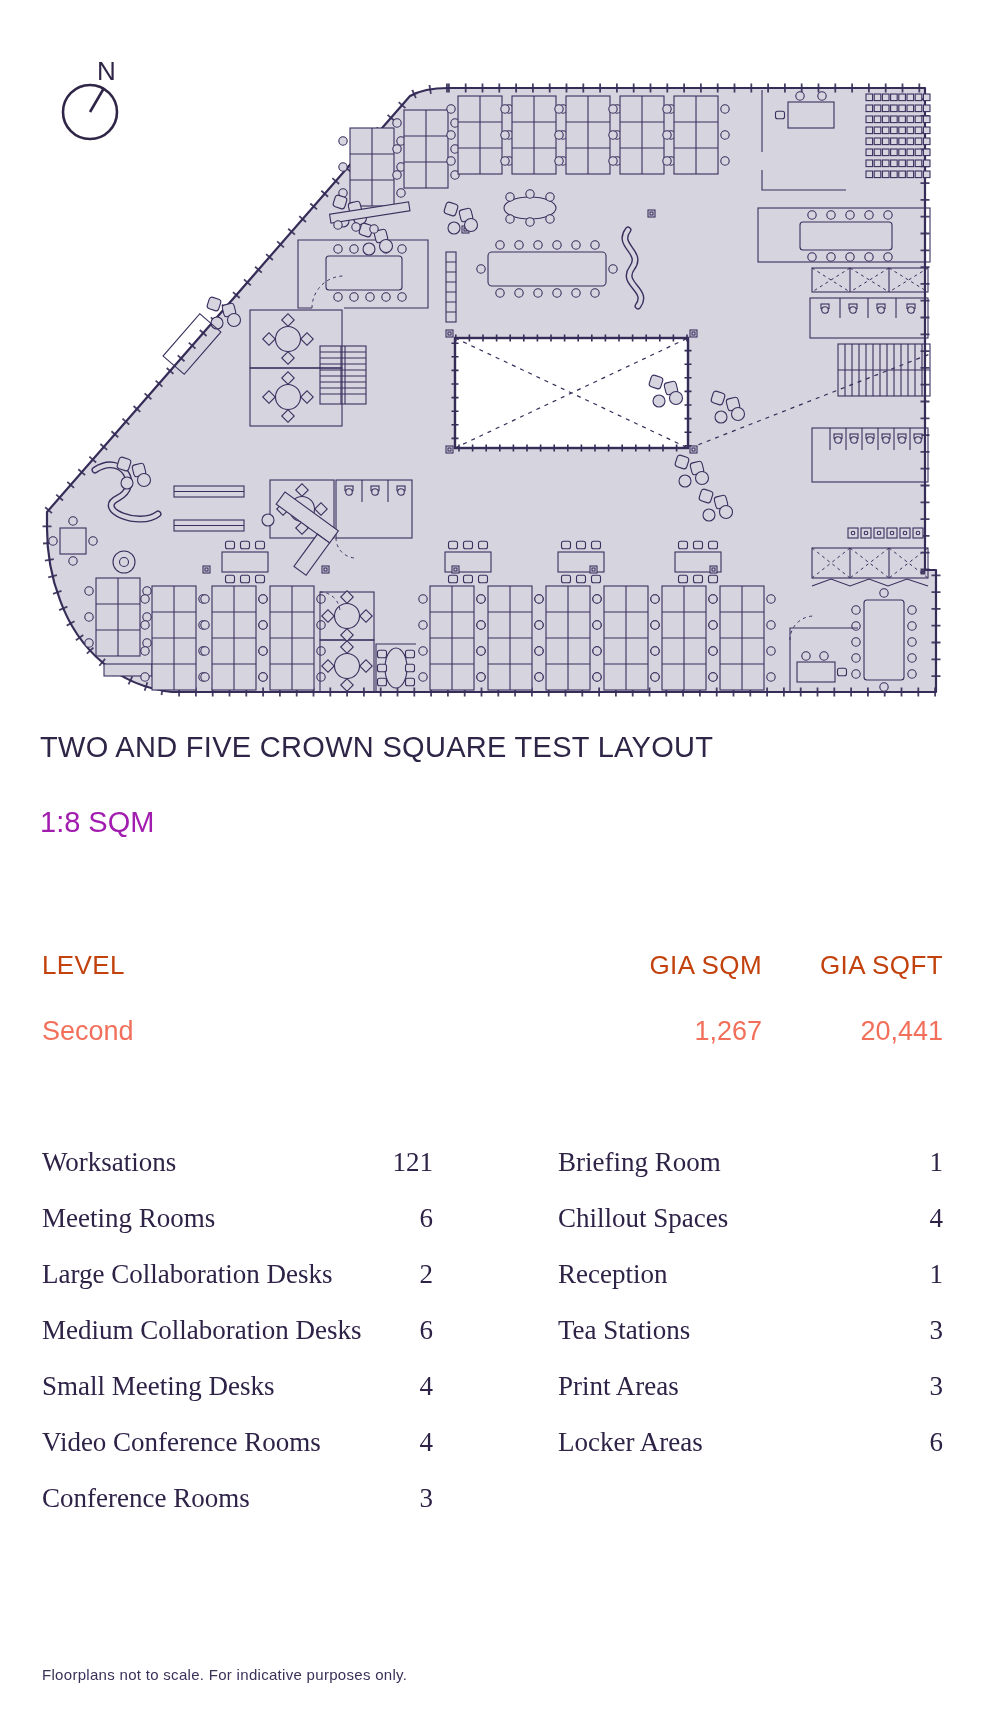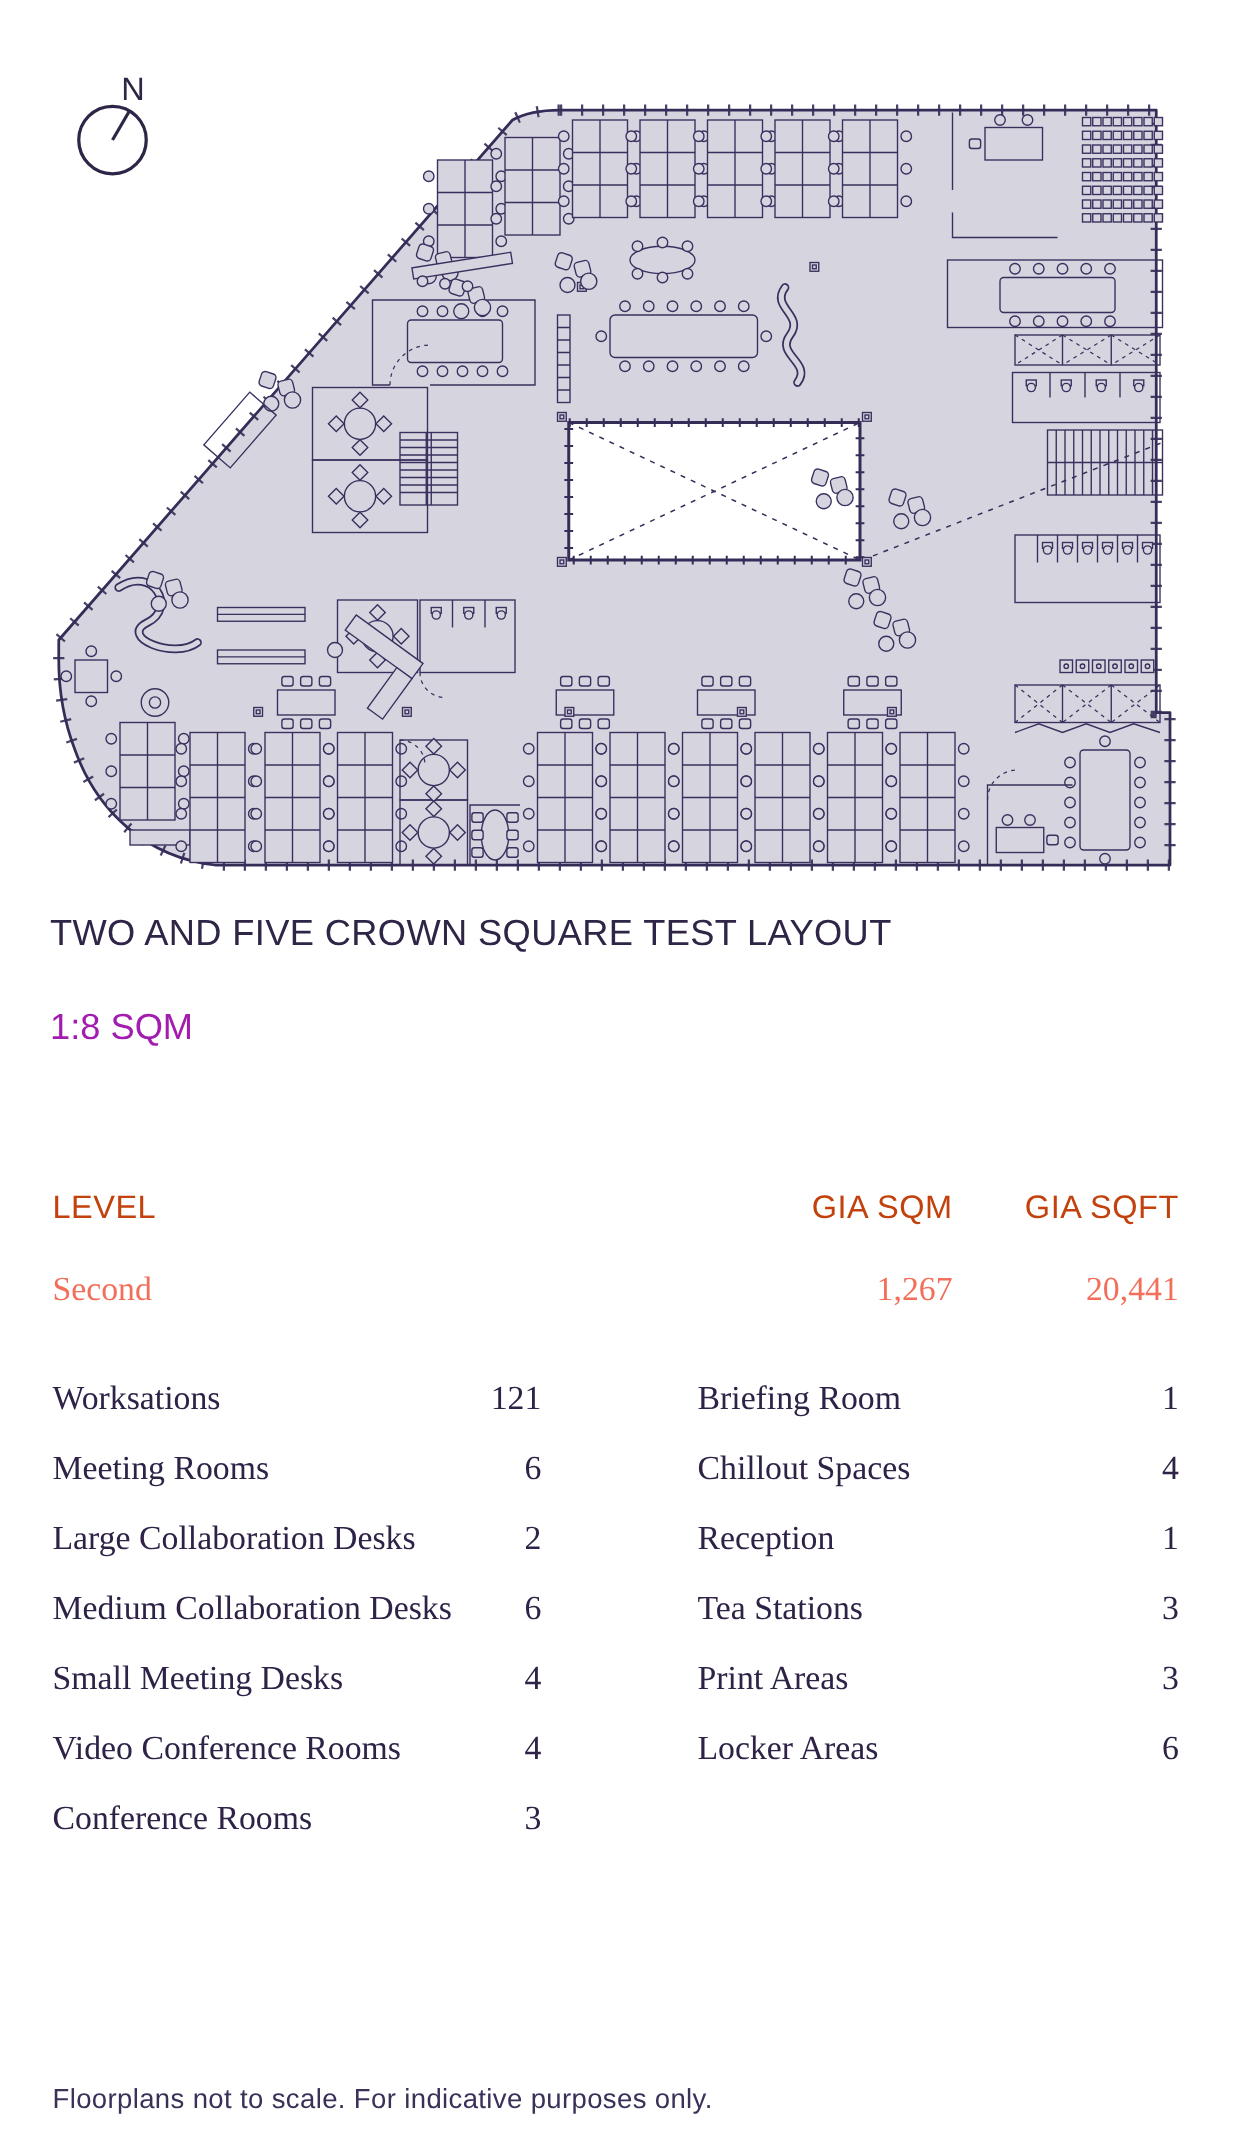--- a/index.html
+++ b/index.html
@@ -19,29 +19,29 @@
   .dr2{fill:none;stroke:#362C58;stroke-width:1.2;stroke-dasharray:4 5}
   .sofa1{fill:none;stroke:#3A2F5E;stroke-width:7;stroke-linecap:round}
   .sofa2{fill:none;stroke:#D6D4DE;stroke-width:4.2;stroke-linecap:round}
   .cmp{fill:none;stroke:#2F2547;stroke-width:2.6}
   .cmpN{font:26px "Liberation Sans",sans-serif;fill:#2F2547}
 
   
   .title{position:absolute;left:40px;top:731px;font-size:29px;font-weight:500;letter-spacing:.3px;color:#2F2547;white-space:nowrap}
   .subtitle{position:absolute;left:40px;top:806px;font-size:29px;font-weight:400;color:#a21caf;white-space:nowrap}
   .thead{position:absolute;left:42px;top:950px;width:901px;height:30px;font-size:26px;letter-spacing:.4px;color:#c2410c}
-  .trow{position:absolute;left:42px;top:1016px;width:901px;height:32px;font-family:Liberation Serif, serif;font-size:27px;color:#F2705B}
+  .trow{position:absolute;left:42px;top:1016px;width:901px;height:32px;font-family:Liberation Sans, sans-serif;font-size:27px;color:#F2705B}
   .c-level{position:absolute;left:0;top:0}
   .c-sqm{position:absolute;right:181px;top:0}
   .c-sqft{position:absolute;right:0;top:0}
-  .amen{position:absolute;top:1104px;display:grid;row-gap:28px;font-family:"Liberation Serif",serif;font-size:27px;line-height:28px;color:#2E2247}
+  .amen{position:absolute;top:1148px;display:grid;row-gap:28px;font-family:"Liberation Serif",serif;font-size:27px;line-height:28px;color:#2E2247}
   .amen.left-col{left:42px;width:391px}
   .amen.right-col{left:558px;width:385px}
   .arow{display:flex;justify-content:space-between}
-  .footnote{position:absolute;left:42px;top:1666px;font-size:22px;font-weight:300;letter-spacing:.3px;color:#3B3058;white-space:nowrap}
+  .footnote{position:absolute;left:42px;top:1666px;font-size:15px;font-weight:300;letter-spacing:.3px;color:#3B3058;white-space:nowrap}
 </style>
 </head>
 <body>
 
 <svg class="plan" viewBox="0 0 1000 720">
   <defs>
     <g id="ch">
         <circle class="wf" r="4.2"></circle>
       </g>
     <g id="dm">

